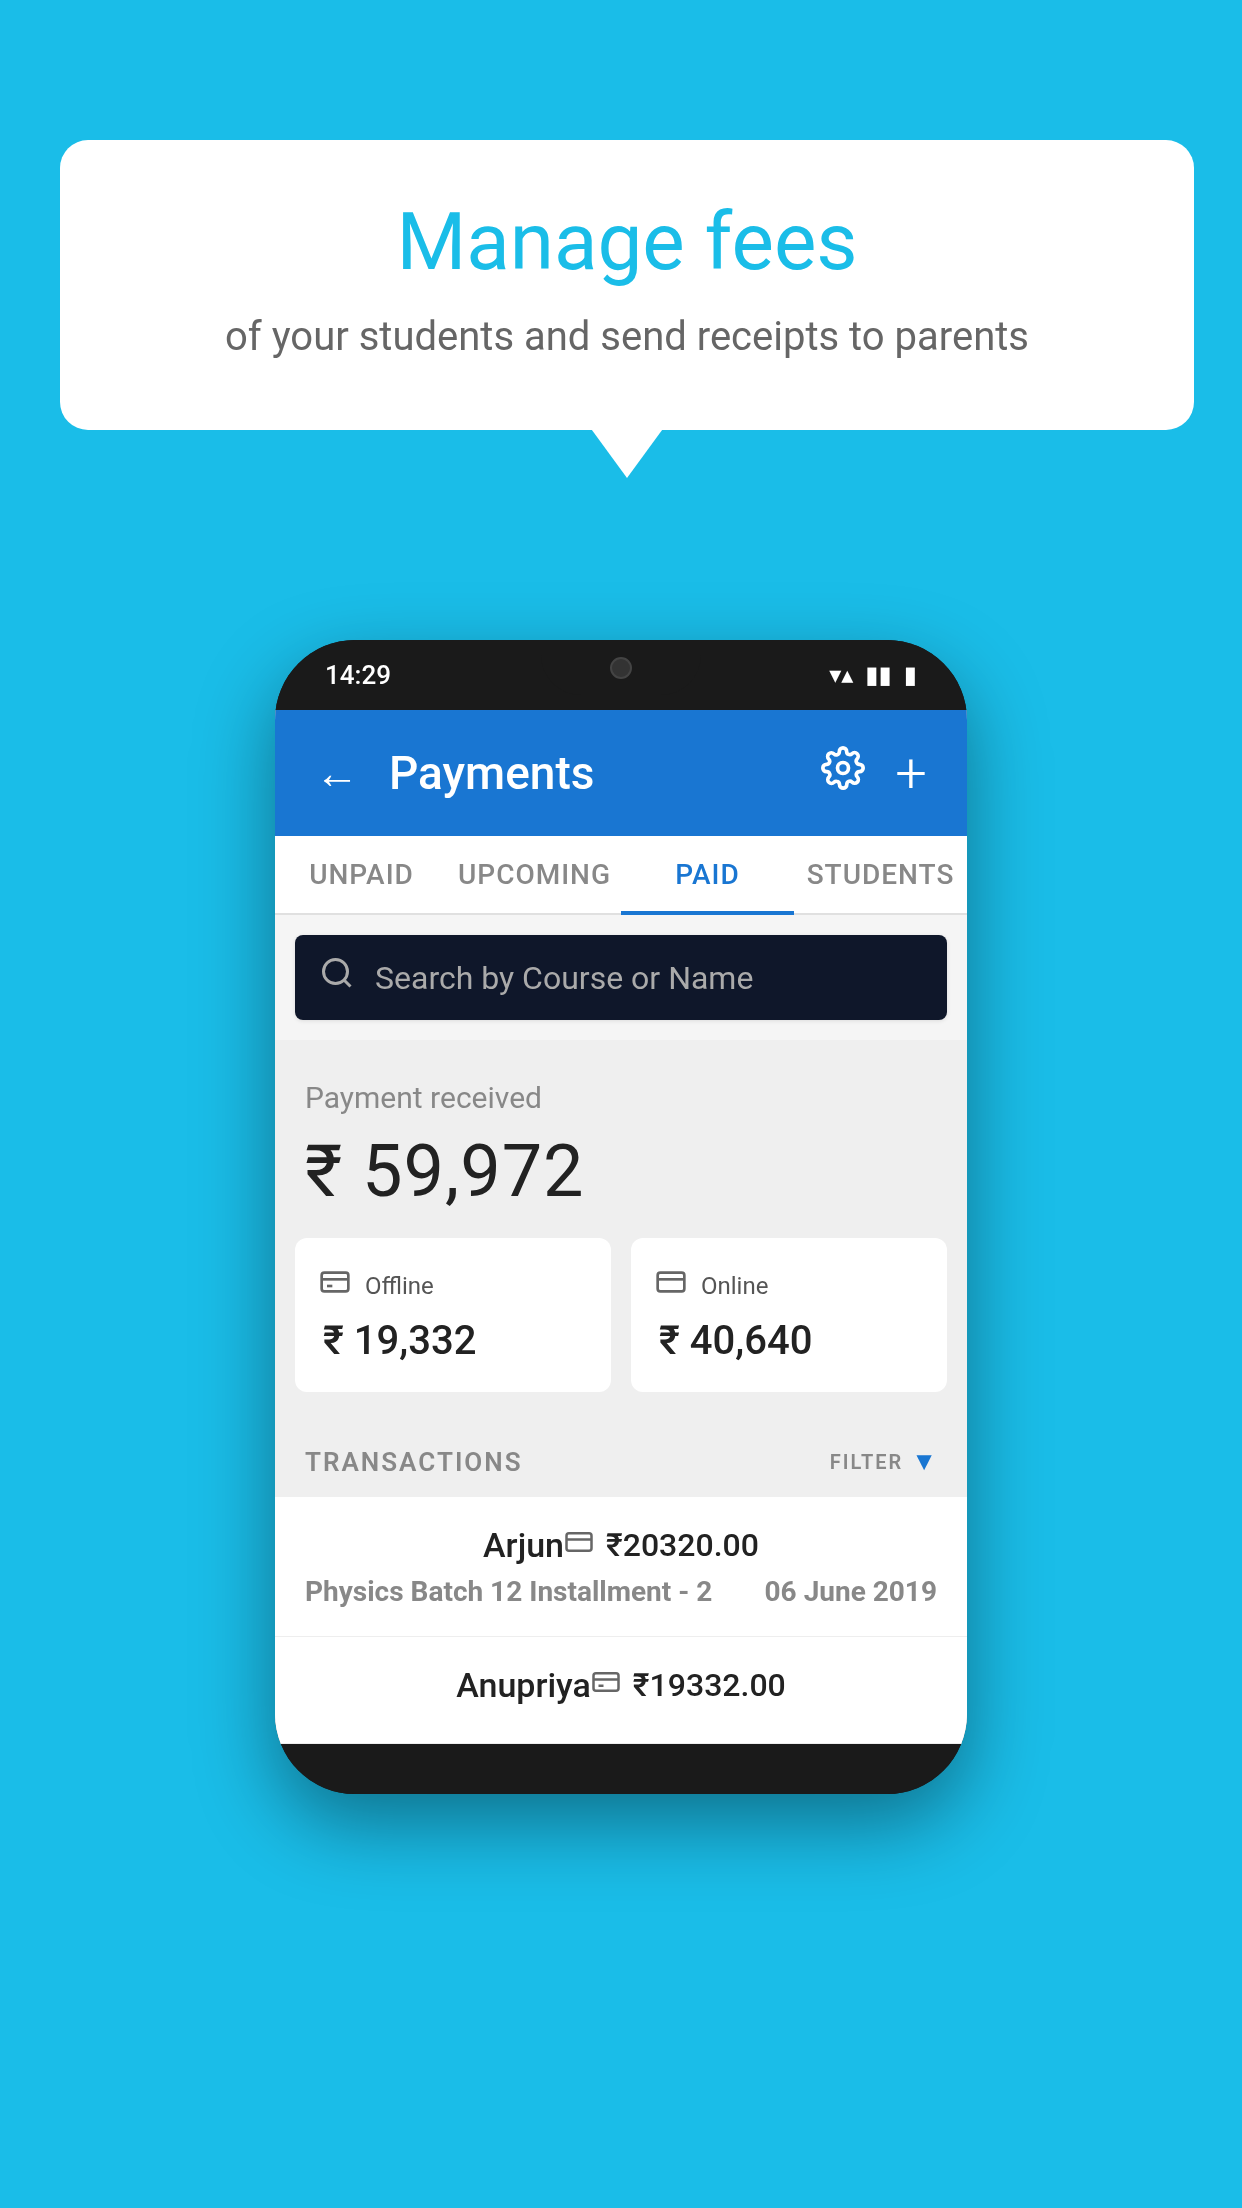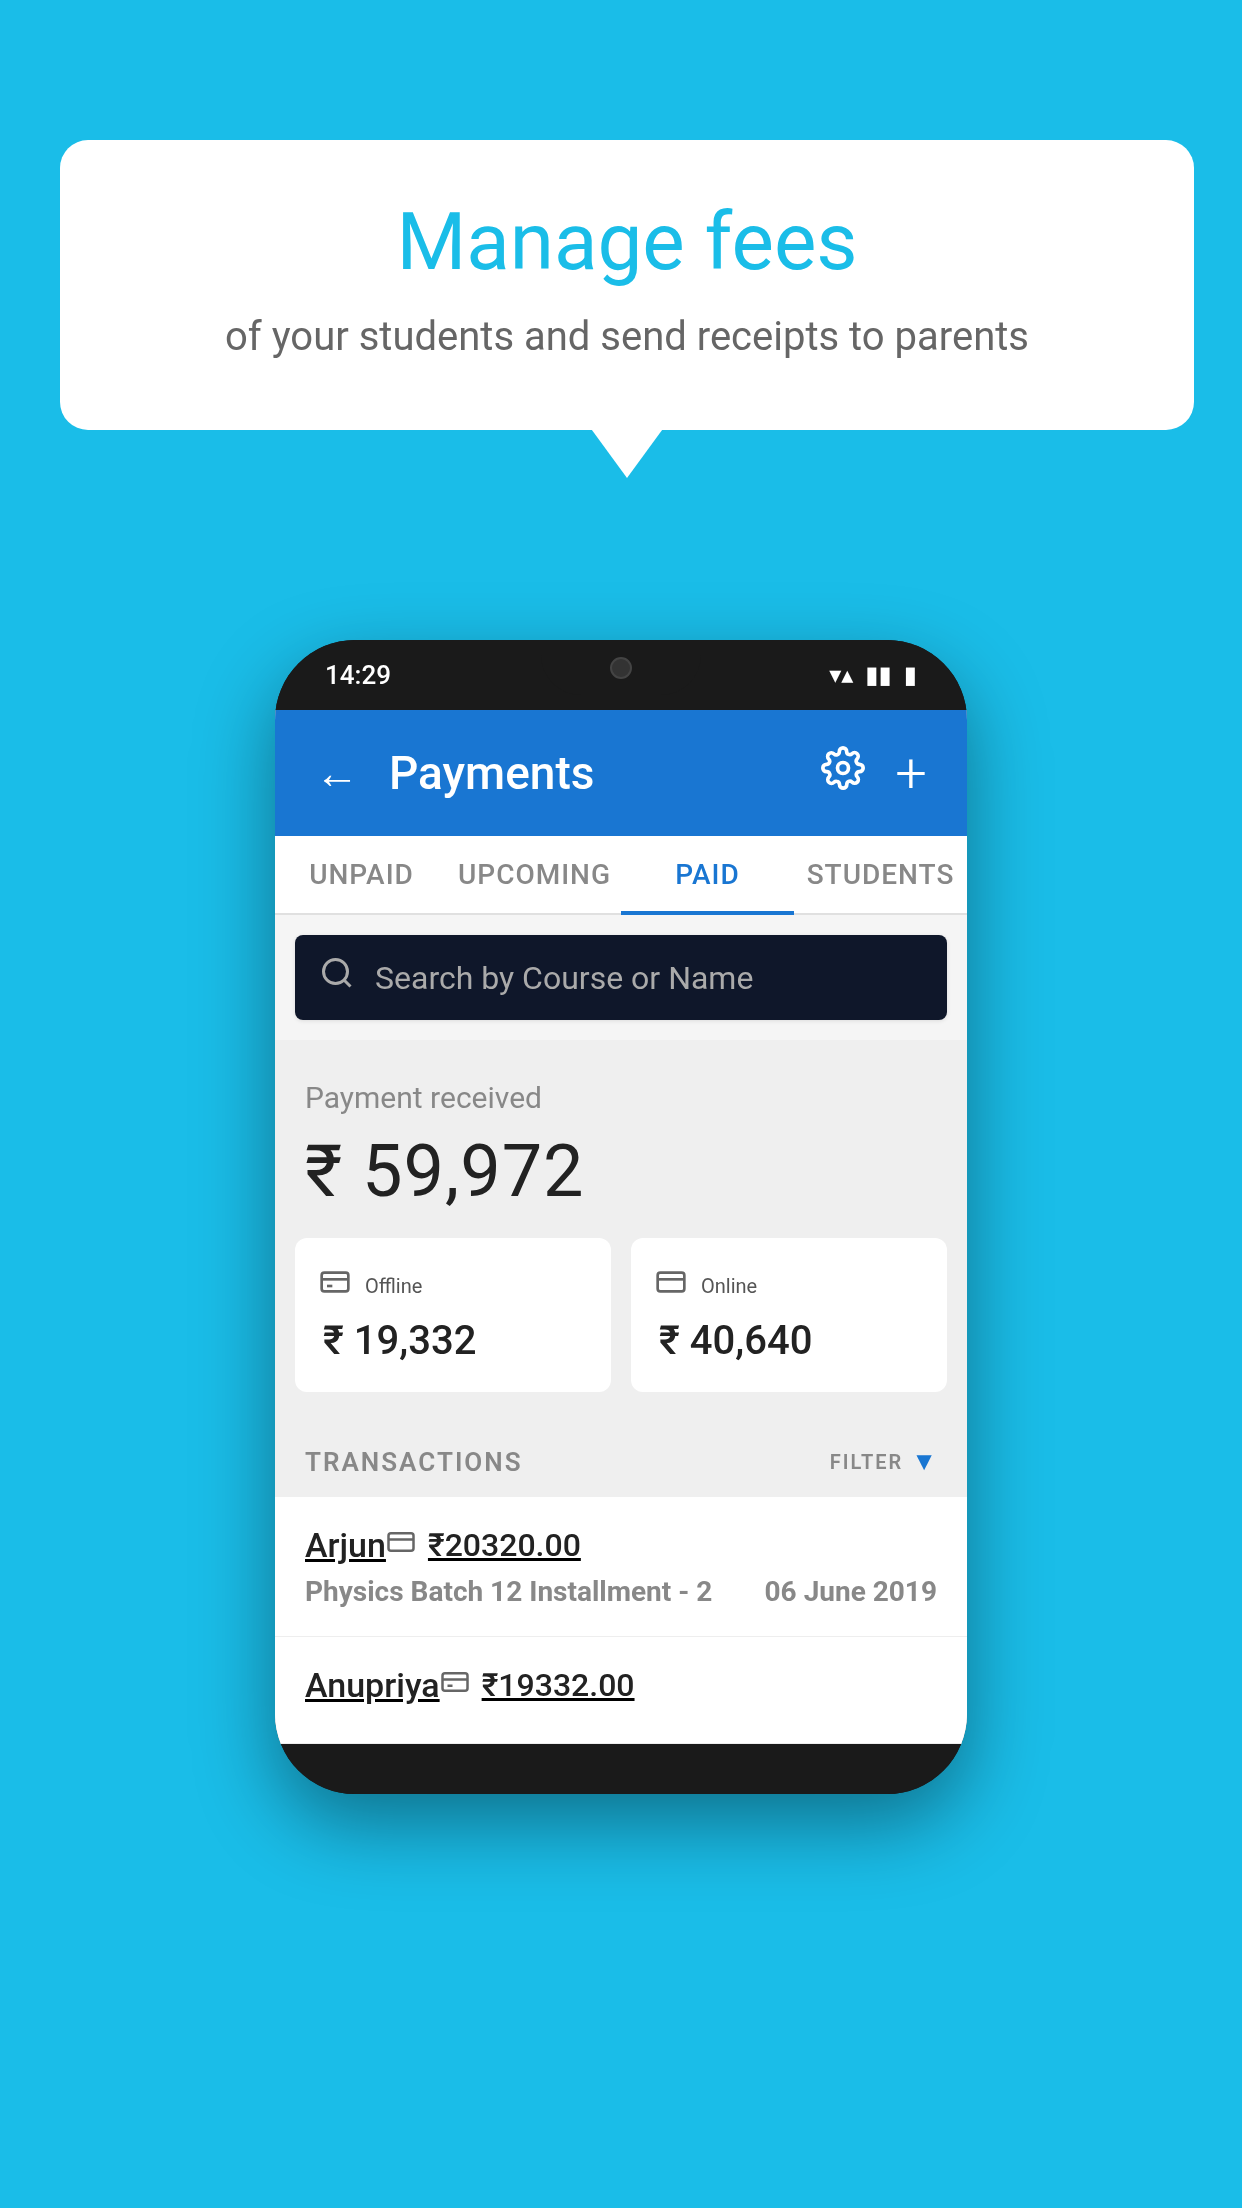--- a/index.html
+++ b/index.html
@@ -263,21 +263,21 @@
       margin-bottom: 12px;
     }
 
     .card-icon {
       font-size: 30px;
       color: #666;
     }
 
     .card-label {
       color: #555;
-      font-size: 20px;
+      font-size: 24px;
     }
 
     .card-amount {
       color: #222;
       font-size: 40px;
       font-weight: 500;
       padding-left: 4px;
     }
 
     
@@ -317,23 +317,22 @@
     
     .transaction-item {
       background: white;
       padding: 28px 30px;
       border-bottom: 1px solid #eee;
     }
 
     .transaction-row-top {
       display: flex;
       align-items: center;
-      justify-content: flex-start;
+      justify-content: center;
       margin-bottom: 10px;
-      text-decoration: underline;
     }
 
     .transaction-name {
       color: #222;
       font-size: 34px;
       font-weight: 500;
     }
 
     .transaction-amount-wrap {
       display: flex;

